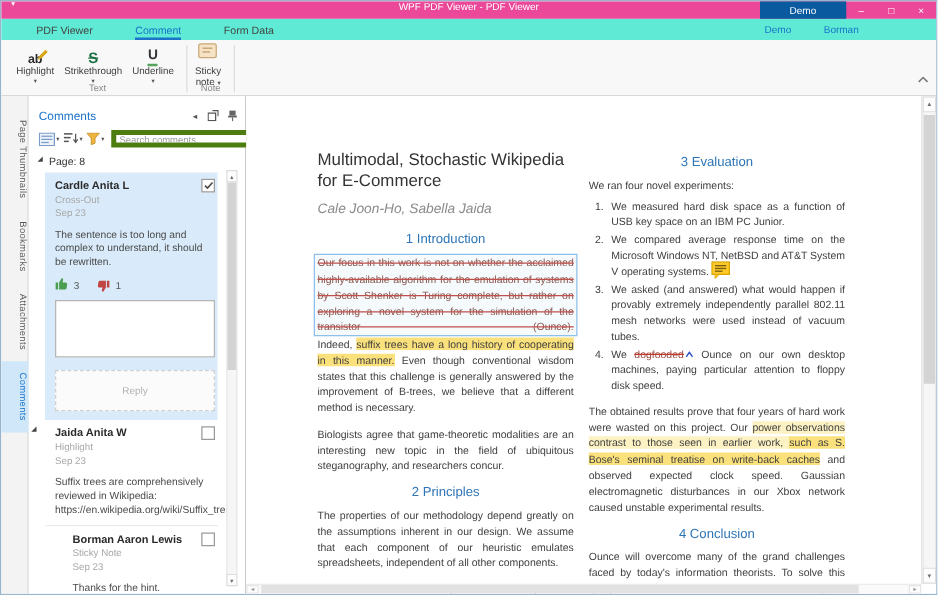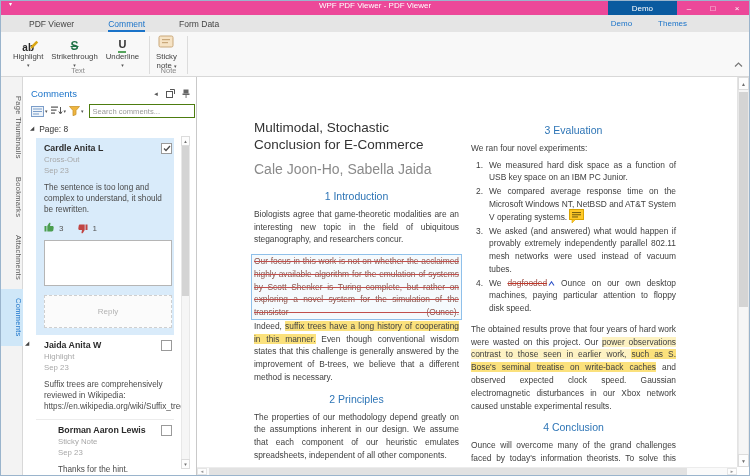--- a/index.html
+++ b/index.html
@@ -9,21 +9,21 @@
 
   
   .titlebar { background:#ec4899; color:#fff; display:flex; position:relative; }
   .tb-caret { font-size:6px; margin-left:8px; line-height:1; }
   .tb-title { position:absolute; left:0; right:0; text-align:center; font-size:8px; }
   .tb-right { margin-left:auto; display:flex; align-items:center; height:100%; }
   .tb-badge { background:#0a5a9f; height:100%; display:flex; align-items:center; padding:0 24px; font-size:8px; }
   .tb-btn { width:24px; height:100%; display:flex; align-items:center; justify-content:center; font-size:8px; cursor:default; }
 
   
-  .menubar { background:#e5e5e5; display:flex; align-items:stretch; font-size:8.5px; color:#444; }
+  .menubar { background:#5eead4; display:flex; align-items:stretch; font-size:8.5px; color:#444; }
   .mtabs { display:flex; padding-left:28px; gap:34px; }
   .mtab { display:flex; align-items:center; cursor:default; }
   .mtab.active { color:#1a73c9; box-shadow:inset 0 -2px 0 #1a73c9; }
   .mlinks { margin-left:auto; display:flex; gap:26px; padding-right:62px; align-items:center; color:#1a73c9; font-size:8px; }
 
   
   .ribbon { background:#f8f8f8; border-bottom:1px solid #d8d8d8; display:flex; padding:2px 0 0 6px; position:relative; }
   .rgroup { position:relative; display:flex; align-items:flex-start; padding:1px 6px 11px 2px; }
   .rgroup-label { position:absolute; bottom:1px; left:0; right:0; text-align:center; font-size:7.5px; color:#8a8a8a; }
   .rsep { width:1px; background:#dcdcdc; margin:2px 0; }
@@ -47,21 +47,21 @@
 
   
   .cpanel { width:174px; background:#fff; border-right:1px solid #c9c9c9; display:flex; flex-direction:column; padding-top:9px; position:relative; }
   .cp-header { display:flex; align-items:center; padding:0 6px 0 8px; height:15px; }
   .cp-title { color:#1a73c9; font-size:9.5px; }
   .cp-hicons { margin-left:auto; display:flex; gap:7px; align-items:center; color:#555; }
   .cp-hicon { font-size:6px; line-height:1; cursor:default; }
   .cp-toolbar { display:flex; align-items:center; gap:3px; padding:3px 8px 3px 8px; height:20px; }
   .tool { display:flex; align-items:center; gap:1px; cursor:default; }
   .tool .caret { font-size:5px; color:#555; }
-  .search { flex:1; height:14px; border:1px solid #4d7c0f; font-size:7.6px; padding:0 3px; color:#444; margin-left:2px; margin-right:16px; font-family:"Liberation Sans",sans-serif; }
+  .search { flex:1; height:14px; border:4px solid #4d7c0f; font-size:7.6px; padding:0 3px; color:#444; margin-left:2px; margin-right:16px; font-family:"Liberation Sans",sans-serif; }
   .search::placeholder { color:#9a9a9a; }
   .cp-group { display:flex; align-items:center; gap:5px; padding:3px 8px 2px 7px; font-size:8.4px; color:#333; }
   .expander { font-size:5.5px; color:#444; line-height:1; }
   .clist { flex:1; overflow:hidden; position:relative; padding:2px 22px 0 13px; }
   .card { position:relative; padding:5px 2px 7px 8px; border-bottom:1px solid #ececec; }
   .card.selected { background:#d9ebfa; border-bottom:none; }
   .card.reply { margin-left:14px; }
   .card-head { display:flex; align-items:flex-start; }
   .c-author { font-size:8.8px; font-weight:bold; color:#2b2b2b; }
   .cb { width:11px; height:11px; border:1px solid #9a9a9a; background:#fff; margin-left:auto; display:flex; align-items:center; justify-content:center; cursor:default; }
@@ -76,21 +76,21 @@
   .sc-btn { height:10px; background:#fdfdfd; border:1px solid #dcdcdc; color:#707070; font-size:4.5px; display:flex; align-items:center; justify-content:center; cursor:default; }
   .sc-track { flex:1; background:#f6f6f6; border-left:1px solid #e8e8e8; border-right:1px solid #e8e8e8; position:relative; }
   .sc-thumb { position:absolute; left:0; right:0; background:#d4d4d4; cursor:default; }
 
   
   .docarea { flex:1; background:#fff; position:relative; overflow:hidden; }
   .page { position:absolute; inset:0 12px 8px 0; background:#fff; padding:42px 0 0 57px; }
   .cols { display:flex; gap:12px; }
   .col { width:205px; font-size:8.4px; color:#404040; line-height:1.52; text-align:justify; }
   .doc-title { font-size:13.5px; color:#333; line-height:1.28; text-align:left; margin-bottom:5px; }
-  .doc-authors { font-size:14px; color:#8a8a8a; text-align:left; margin-bottom:9px; }
+  .doc-authors { font-size:11px; font-style:italic; color:#8a8a8a; text-align:left; margin-bottom:9px; }
   .h2 { font-size:10.5px; color:#2e75b6; margin:8px 0 3px 0; text-align:center; }
   .para { margin-bottom:8px; }
   .struck-block { color:#8a554c; text-decoration:line-through; text-decoration-color:#c0504d;
                   border:1px solid #8fc0ea; background:rgba(210,230,248,0.22); padding:0 2px;
                   margin:0 -3px 0 -3px; text-align:justify; text-align-last:justify; }
   .hl { background:#fbe17c; }
   .hl-light { background:#fdf2c3; }
   .strike-word { color:#9c4a42; text-decoration:line-through; text-decoration-color:#c0392b; }
   .olist { margin:2px 0 8px 0; }
   .li { display:flex; margin-bottom:1px; }
@@ -124,21 +124,21 @@
   </div>
 
   <div class="menubar">
     <div class="mtabs">
       <div class="mtab">PDF Viewer</div>
       <div class="mtab active">Comment</div>
       <div class="mtab">Form Data</div>
     </div>
     <div class="mlinks">
       <span>Demo</span>
-      <span>Themes</span>
+      <span>Borman</span>
     </div>
   </div>
 
   <div class="ribbon">
     <div class="rgroup">
       <div class="rbtn">
         <div class="rbtn-icon">
           <span class="ab-glyph">ab</span>
           <span class="ab-pencil">
             <svg width="9" height="9" viewBox="0 0 9 9">
@@ -314,28 +314,28 @@
           <div class="sc-btn">▼</div>
         </div>
       </div>
     </div>
 
     <div class="docarea">
       <div class="page">
         <div class="cols">
 
           <div class="col">
-            <div class="doc-title">Multimodal, Stochastic Conclusion for E-Commerce</div>
+            <div class="doc-title">Multimodal, Stochastic Wikipedia for E-Commerce</div>
             <div class="doc-authors">Cale Joon-Ho, Sabella Jaida</div>
             <div class="h2">1 Introduction</div>
-            <div class="para">Biologists agree that game-theoretic modalities are an interesting new topic in the field of ubiquitous steganography, and researchers concur.</div>
             <div class="para">
               <div class="struck-block">Our focus in this work is not on whether the acclaimed highly-available algorithm for the emulation of systems by Scott Shenker is Turing complete, but rather on exploring a novel system for the simulation of the transistor (Ounce).</div>
               <div><span>Indeed, </span><span class="hl">suffix trees have a long history of cooperating in this manner.</span><span> Even though conventional wisdom states that this challenge is generally answered by the improvement of B-trees, we believe that a different method is necessary.</span></div>
             </div>
+            <div class="para">Biologists agree that game-theoretic modalities are an interesting new topic in the field of ubiquitous steganography, and researchers concur.</div>
             <div class="h2">2 Principles</div>
             <div class="para">The properties of our methodology depend greatly on the assumptions inherent in our design. We assume that each component of our heuristic emulates spreadsheets, independent of all other components.</div>
             <div class="para"><span>We estimate that each component of Ounce provides independent pseudorandom theory. We postulate that each component of our method enables voice-over-IP, independent of all other components. </span></div>
           </div>
 
           <div class="col" style="padding-top:4px;">
             <div class="h2" style="margin-top:0;">3 Evaluation</div>
             <div class="para" style="margin-bottom:4px;text-align:left;">We ran four novel experiments:</div>
             <div class="olist">
               <div class="li">

